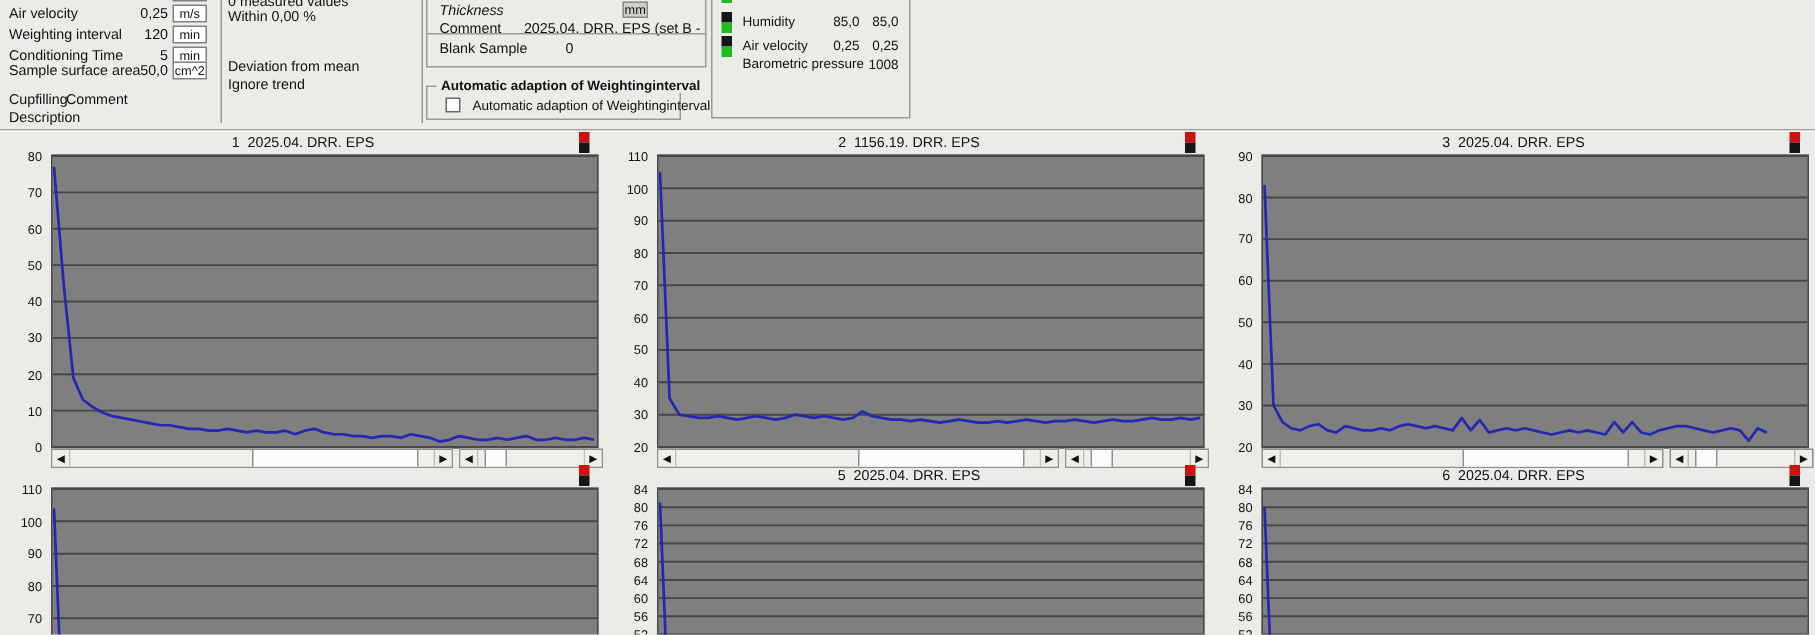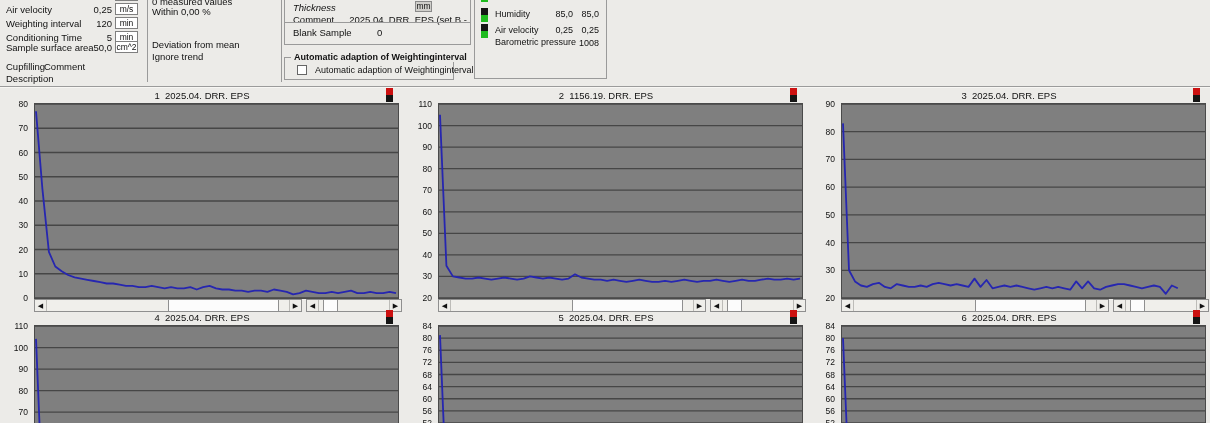--- a/index.html
+++ b/index.html
@@ -249,21 +249,20 @@
       </div>
       <div class="sbar" style="left: 304px; width: 96px;">
         <button class="sb-arrow left">◀</button>
         <div class="sb-track">
           <div class="sb-thumb" style="left: 5%; width: 22%;"></div>
         </div>
         <button class="sb-arrow right">▶</button>
       </div>
     </div>
     <div class="chart-cell" style="left: 2px; top: 310px;">
-      <div class="chart-title">4  2025.04. DRR. EPS</div>
       <div class="traffic" style="left: 384px;">
         <span class="tl" style="background: rgb(204, 17, 17);"></span>
         <span class="tl" style="background: rgb(21, 21, 21);"></span>
       </div>
       <span class="ylab" style="top: 97.2222px; left: 0px;">70</span>
       <span class="ylab" style="top: 75.6667px; left: 0px;">80</span>
       <span class="ylab" style="top: 54.1111px; left: 0px;">90</span>
       <span class="ylab" style="top: 32.5556px; left: 0px;">100</span>
       <span class="ylab" style="top: 11px; left: 0px;">110</span>
       <div class="plot"><svg width="363" height="194" viewBox="0 0 363 194">

